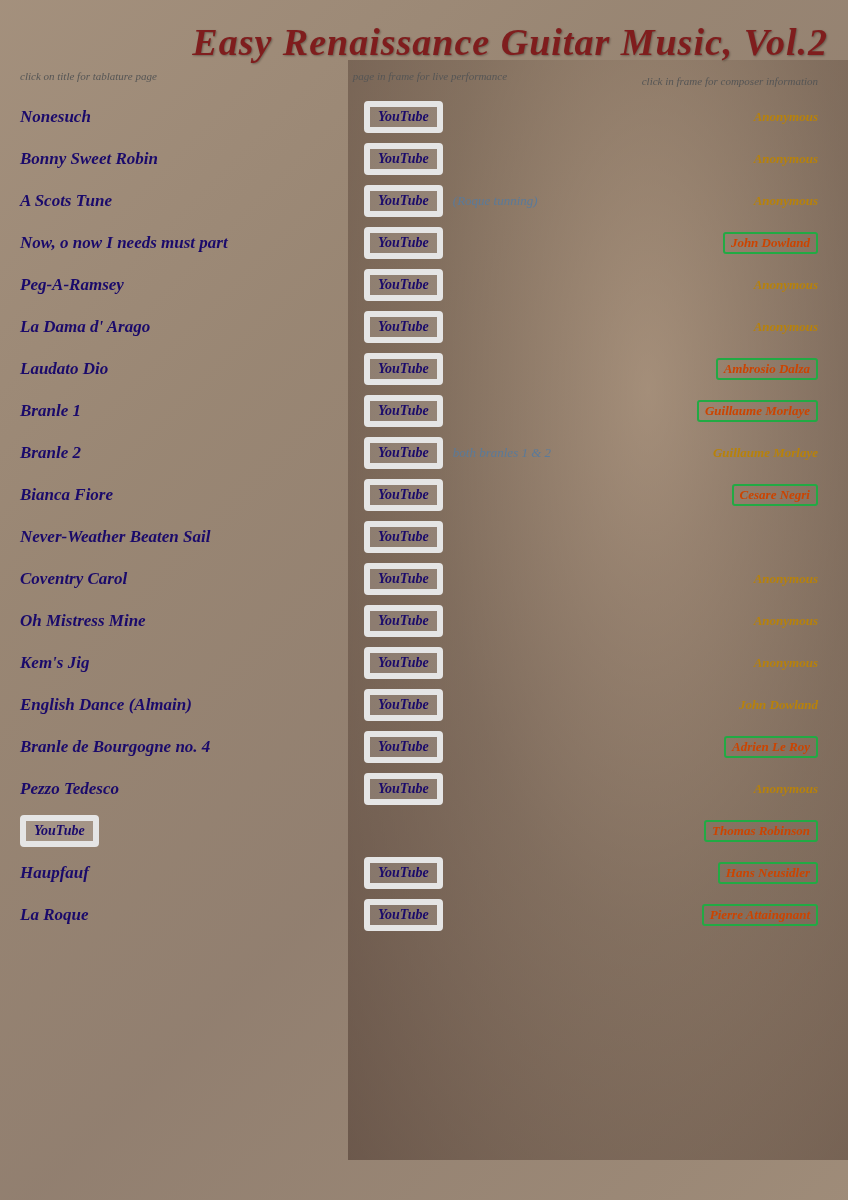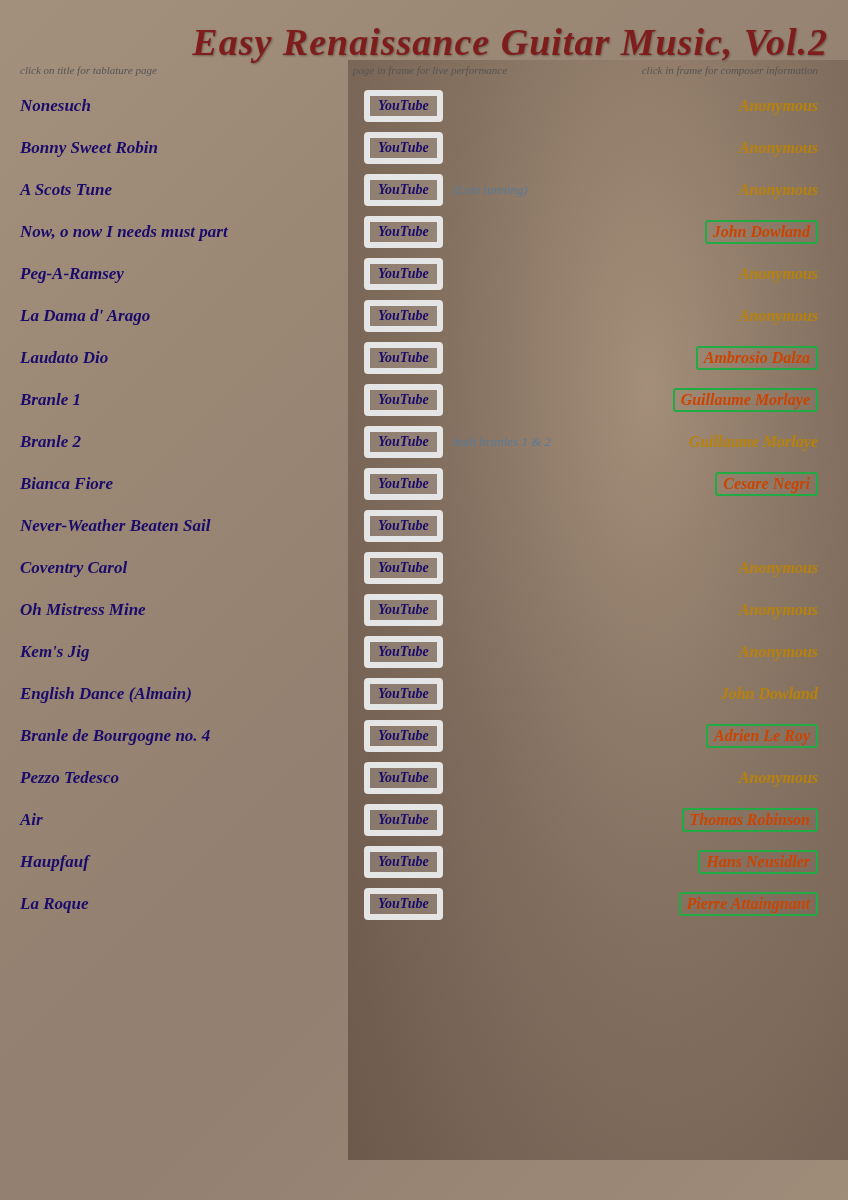--- a/index.html
+++ b/index.html
@@ -71,20 +71,21 @@
     .col-youtube-header {
       width: 220px;
       flex-shrink: 0;
       text-align: center;
     }
 
     .col-composer-header {
       flex: 1;
       text-align: right;
       padding-right: 10px;
+      margin-top: 11px;
     }
 
     .track-row {
       display: flex;
       align-items: center;
       margin-bottom: 6px;
       min-height: 36px;
       gap: 44px;
     }
 
@@ -127,21 +128,21 @@
       color: #5a7a9a;
       white-space: nowrap;
     }
 
     .track-composer {
       flex: 1;
       text-align: right;
       padding-right: 10px;
       font-style: italic;
       font-weight: bold;
-      font-size: 16px;
+      font-size: 13px;
       color: #b8820a;
       font-family: Georgia, serif;
     }
 
     .composer-boxed {
       display: inline-block;
       border: 2px solid #22aa44;
       border-radius: 3px;
       padding: 1px 6px;
       color: #cc4400;
@@ -177,21 +178,21 @@
         <div class="track-title">Bonny Sweet Robin</div>
         <div class="track-youtube-area">
           <span class="youtube-btn">YouTube</span>
         </div>
         <div class="track-composer">Anonymous</div>
       </div>
       <div class="track-row">
         <div class="track-title">A Scots Tune</div>
         <div class="track-youtube-area">
           <span class="youtube-btn">YouTube</span>
-          <span class="track-note">(Lute tunning)</span>
+          <span class="track-note">(Roque tunning)</span>
         </div>
         <div class="track-composer">Anonymous</div>
       </div>
       <div class="track-row">
         <div class="track-title">Now, o now I needs must part</div>
         <div class="track-youtube-area">
           <span class="youtube-btn">YouTube</span>
         </div>
         <div class="track-composer"><span class="composer-boxed">John Dowland</span></div>
       </div>
@@ -280,21 +281,20 @@
         <div class="track-composer"><span class="composer-boxed">Adrien Le Roy</span></div>
       </div>
       <div class="track-row">
         <div class="track-title">Pezzo Tedesco</div>
         <div class="track-youtube-area">
           <span class="youtube-btn">YouTube</span>
         </div>
         <div class="track-composer">Anonymous</div>
       </div>
       <div class="track-row">
-        <div class="track-title">Air</div>
         <div class="track-youtube-area">
           <span class="youtube-btn">YouTube</span>
         </div>
         <div class="track-composer"><span class="composer-boxed">Thomas Robinson</span></div>
       </div>
       <div class="track-row">
         <div class="track-title">Haupfauf</div>
         <div class="track-youtube-area">
           <span class="youtube-btn">YouTube</span>
         </div>

